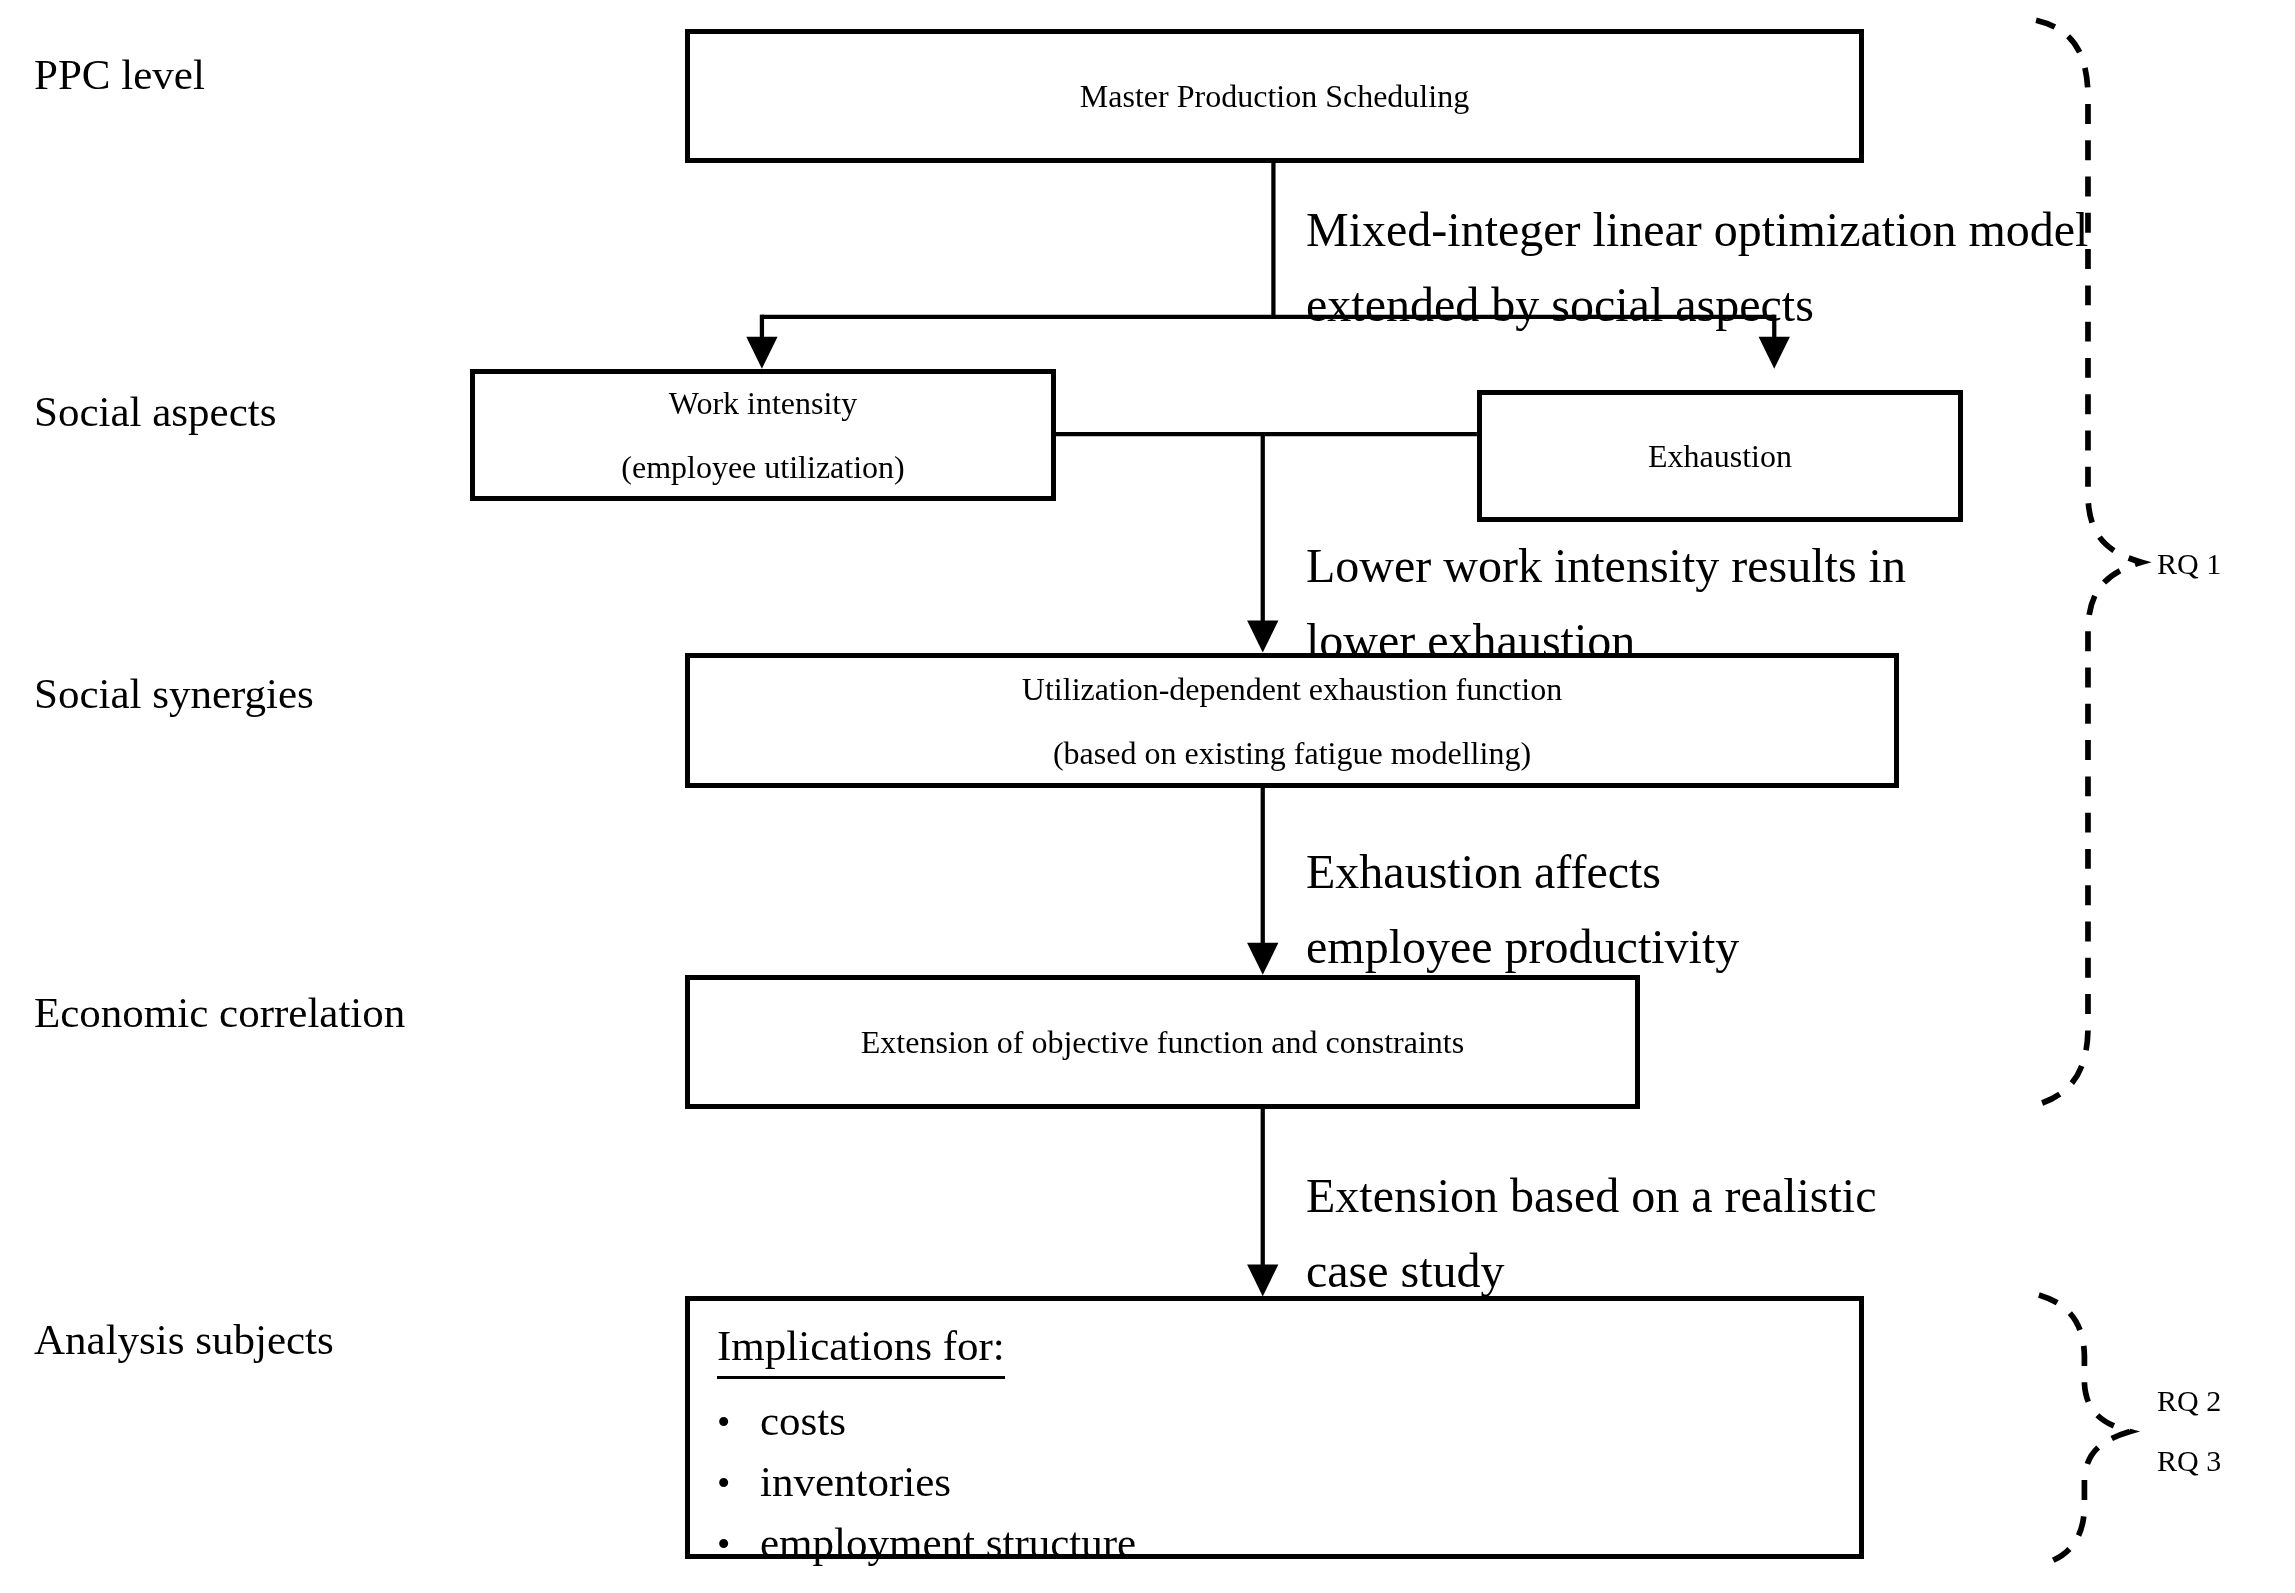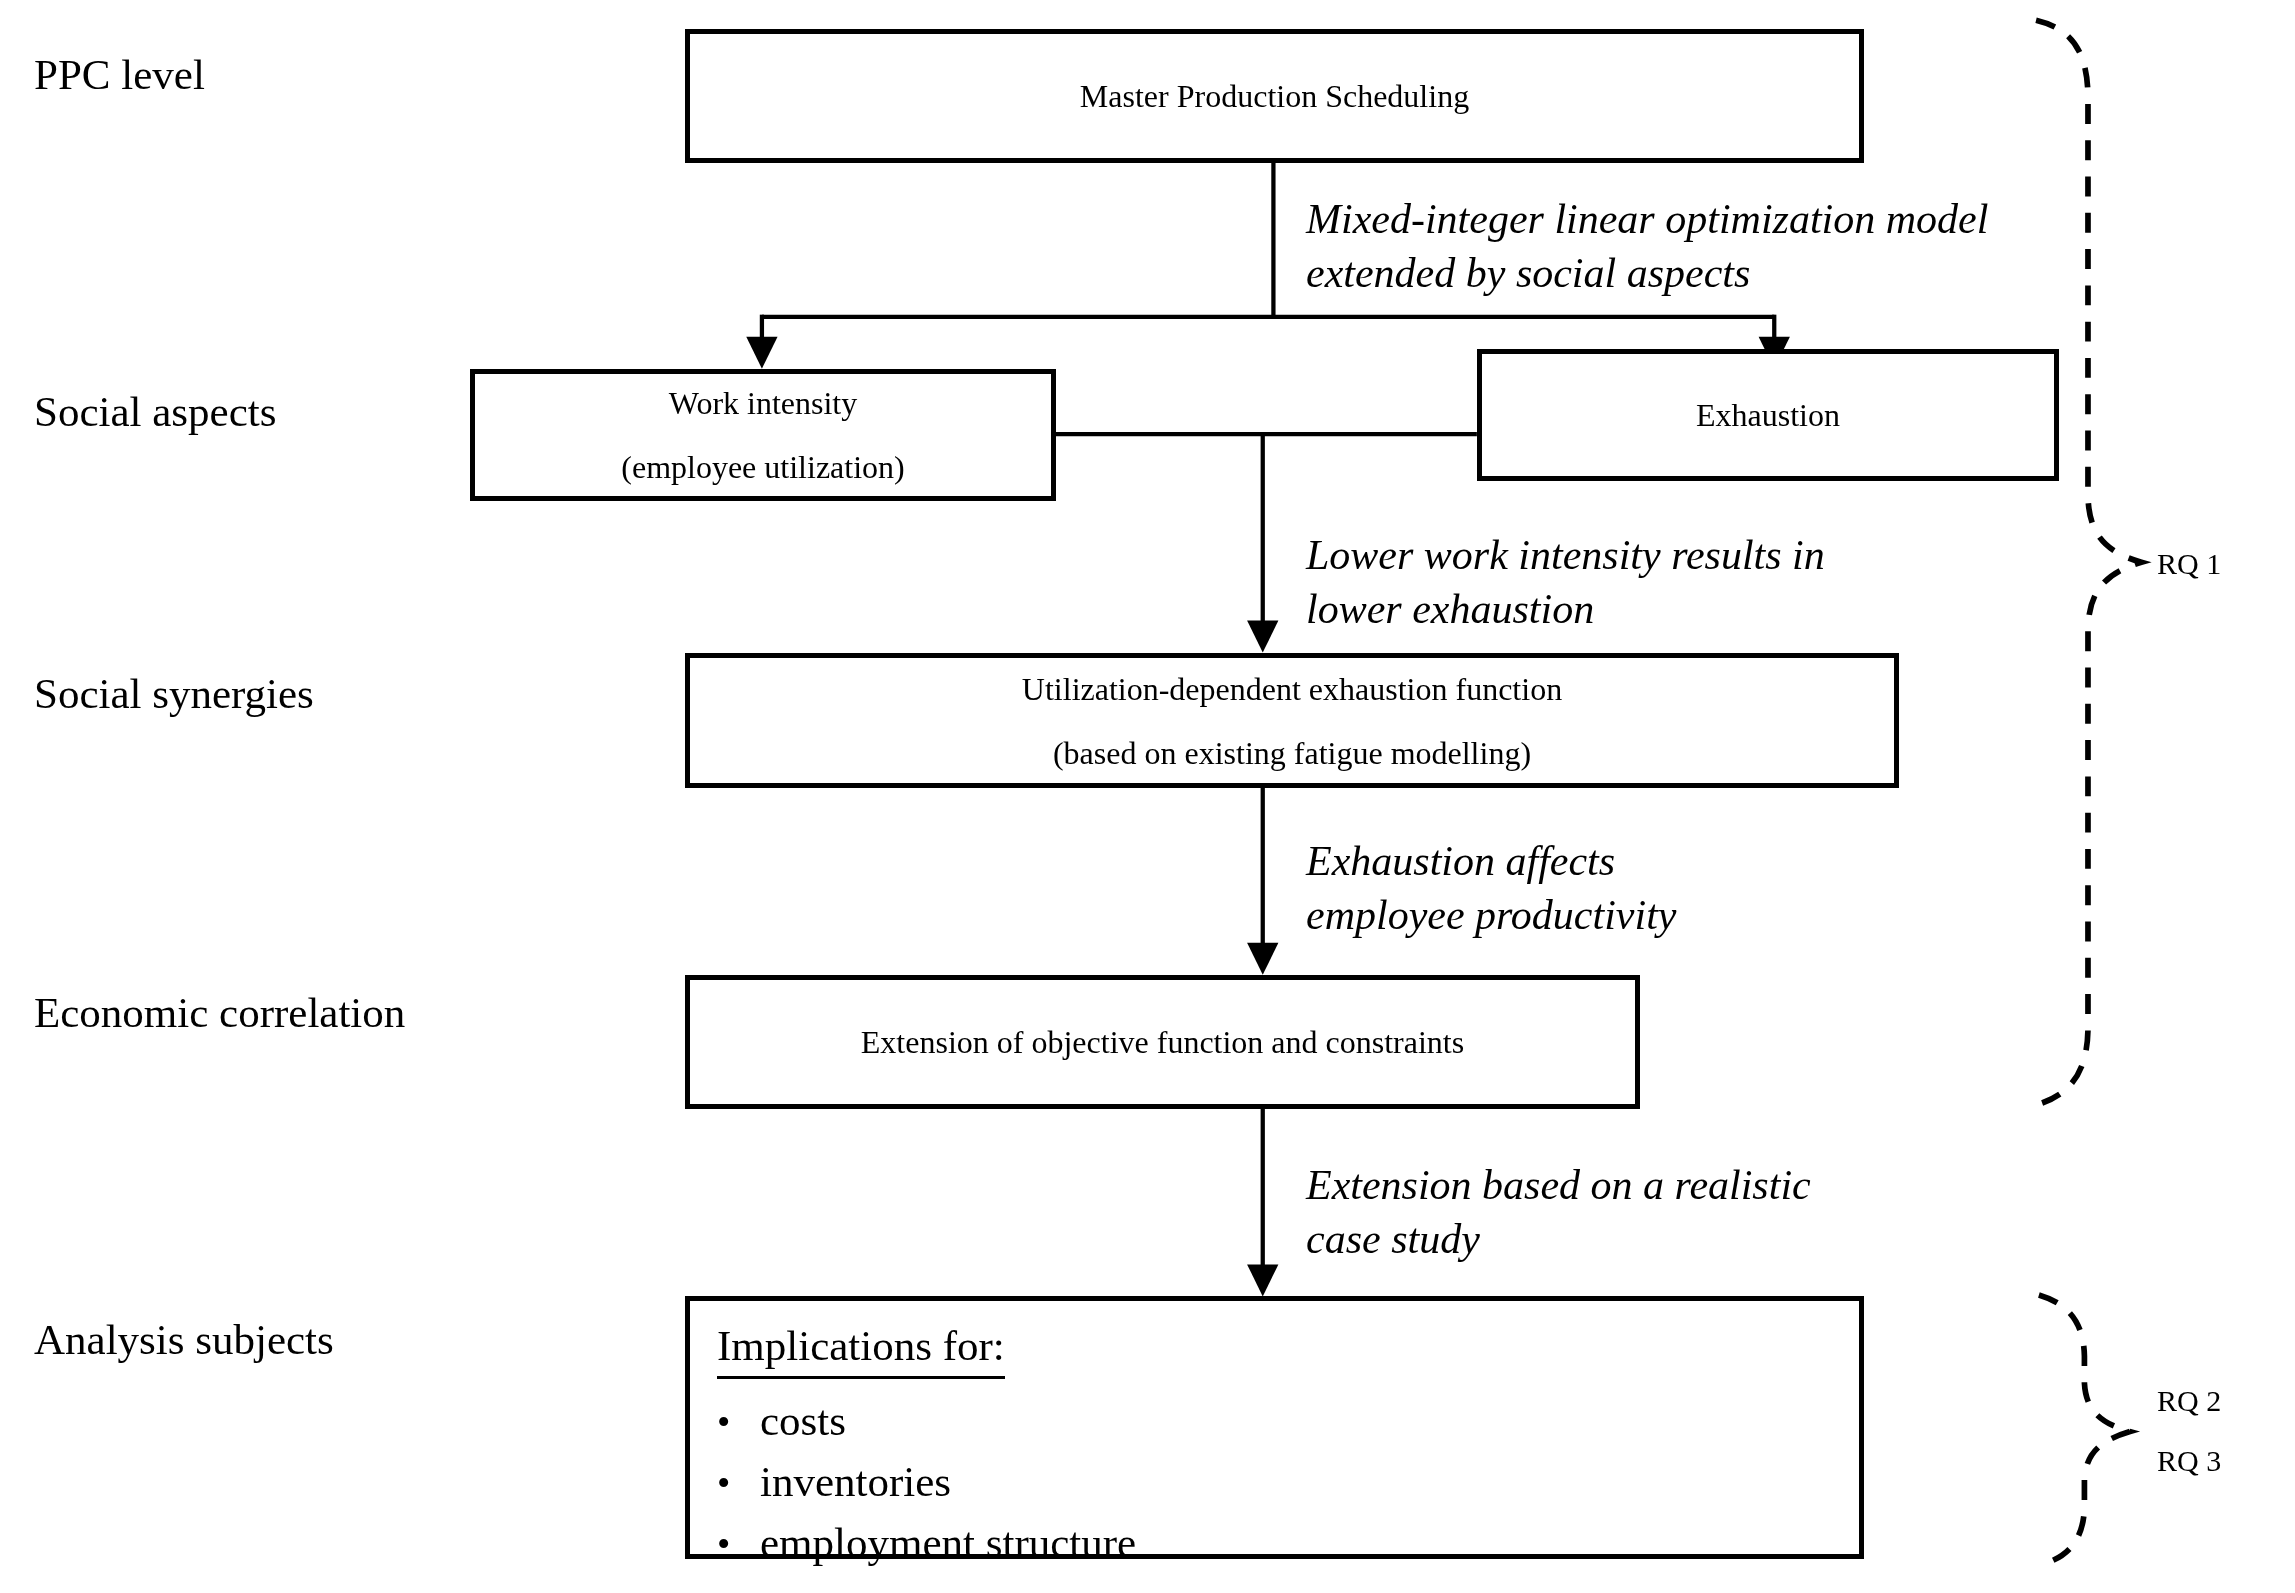--- a/index.html
+++ b/index.html
@@ -30,23 +30,22 @@
   .rowlabel {
     position: absolute;
     left: 34px;
     font-size: 43px;
     line-height: 47px;
     white-space: nowrap;
   }
   .annot {
     position: absolute;
     left: 1306px;
-    font-style: italic;
-    font-size: 42px;
-    line-height: 54px;
+    font-size: 48px;
+    line-height: 75px;
     white-space: pre-line;
   }
   .rq {
     position: absolute;
     left: 2157px;
     font-size: 30px;
     line-height: 57px;
     white-space: nowrap;
   }
 
@@ -114,21 +113,21 @@
   <div class="rowlabel" style="top:388px">Social aspects</div>
   <div class="rowlabel" style="top:670px">Social synergies</div>
   <div class="rowlabel" style="top:989px">Economic correlation</div>
   <div class="rowlabel" style="top:1316px">Analysis subjects</div>
 
   <div class="box" style="left:685px;  top:28.5px;   width:1179px; height:134px">Master Production Scheduling</div>
 
   <div class="box" style="left:470px;  top:369px;  width:586px;  height:132px">Work intensity
 (employee utilization)</div>
 
-  <div class="box" style="left:1477px; top:349px;  width:582px;  height:132px">Exhaustion</div>
+  <div class="box" style="left:1477px; top:390px;  width:486px;  height:132px">Exhaustion</div>
 
   <div class="box" style="left:685px;  top:653px;  width:1214px; height:135px">Utilization-dependent exhaustion function
 (based on existing fatigue modelling)</div>
 
   <div class="box" style="left:685px;  top:975px; width:955px; height:134px">Extension of objective function and constraints</div>
 
   <div class="box" id="box-implications" style="left:685px; top:1296px; width:1179px; height:263px">
     <span class="impl-heading">Implications for:</span>
     <span class="impl-item">
       <span class="impl-bullet">•</span>

